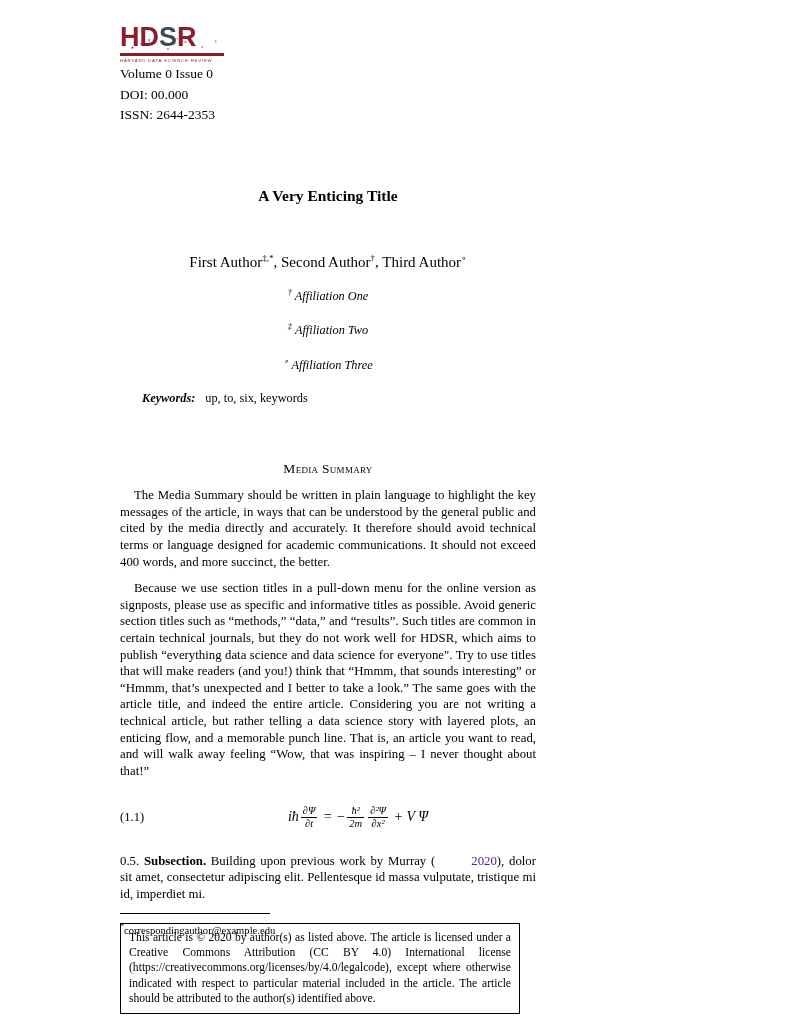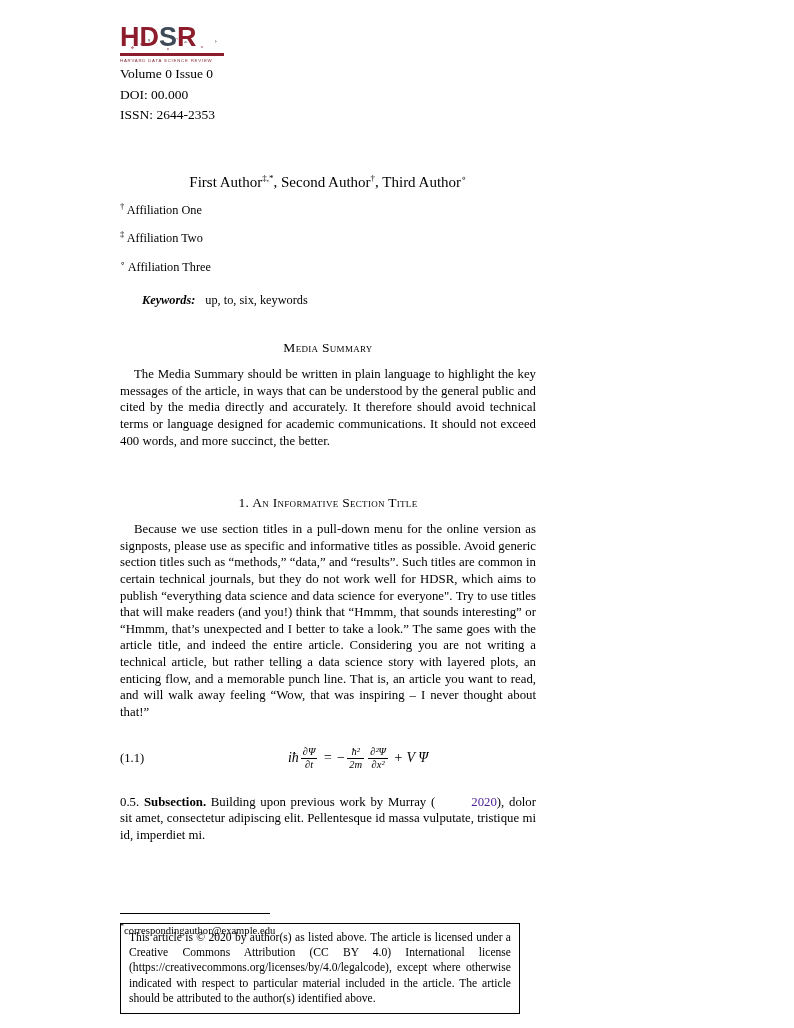--- a/index.html
+++ b/index.html
@@ -81,24 +81,25 @@
     font-size: 15.5px;
     margin-top: 62px;
   }
   .authors {
     text-align: center;
     font-size: 15px;
     margin-top: 48px;
   }
   .authors sup { font-size: 9px; }
   .affil {
-    text-align: left;
+    text-align: center;
     font-size: 12.3px;
     line-height: 18.5px;
-    margin-top: 6px;
+    margin-top: 12px;
+    font-style: italic;
   }
   .affil sup { font-size: 8.5px; }
 
   
   .abstract {
     margin-top: 60px;
     font-size: 12.3px;
     padding-left: 42px;
     padding-right: 42px;
   }
@@ -115,21 +116,21 @@
     font-weight: bold;
     font-style: italic;
     margin-right: 10px;
   }
 
   
   .section-head {
     text-align: center;
     font-variant: small-caps;
     font-size: 13.5px;
-    margin-top: 32px;
+    margin-top: 55px;
     letter-spacing: 0.3px;
   }
   .section-head.numbered { margin-top: 46px; }
   p.body {
     font-size: 12.8px;
     line-height: 16.6px;
     text-align: justify;
     margin: 10px 0 0 0;
     text-indent: 14px;
   }
@@ -208,38 +209,38 @@
     <div class="logo-block">
       <div class="logo-wordmark"><span>HD</span><span class="alt">S</span><span>R</span></div>
       <div class="logo-rule"></div>
       <div class="logo-sub">HARVARD DATA SCIENCE REVIEW</div>
     </div>
     <div class="meta-line">Volume 0 Issue 0</div>
     <div class="meta-line">DOI: 00.000</div>
     <div class="meta-line">ISSN: 2644-2353</div>
   </div>
 
+  <div class="title">A Very Enticing Title</div>
 
   <div class="authors">
     <span>First Author</span><sup>‡,*</sup><span>, </span><span>Second Author</span><sup>†</sup><span>, </span><span>Third Author</span><sup>∘</sup>
   </div>
 
   <div class="affil"><sup>†</sup> <span>Affiliation One</span></div>
   <div class="affil"><sup>‡</sup> <span>Affiliation Two</span></div>
   <div class="affil"><sup>∘</sup> <span>Affiliation Three</span></div>
 
 
   <div class="keywords">
     <span class="kw-label">Keywords:</span><span>up, to, six, keywords</span>
   </div>
 
   <div class="section-head">Media Summary</div>
   <p class="body">The Media Summary should be written in plain language to highlight the key messages of the article, in ways that can be understood by the general public and cited by the media directly and accurately. It therefore should avoid technical terms or language designed for academic communications. It should not exceed 400 words, and more succinct, the better.</p>
 
-  <div class="section-head numbered">1. An Informative Section Title</div>
   <p class="body">Because we use section titles in a pull-down menu for the online version as signposts, please use as specific and informative titles as possible. Avoid generic section titles such as “methods,” “data,” and “results”. Such titles are common in certain technical journals, but they do not work well for HDSR, which aims to publish “everything data science and data science for everyone". Try to use titles that will make readers (and you!) think that “Hmmm, that sounds interesting” or “Hmmm, that’s unexpected and I better to take a look.” The same goes with the article title, and indeed the entire article. Considering you are not writing a technical article, but rather telling a data science story with layered plots, an enticing flow, and a memorable punch line. That is, an article you want to read, and will walk away feeling “Wow, that was inspiring – I never thought about that!”</p>
 
   <div class="equation-row">
     <div class="eq-num">(1.1)</div>
     <div class="eq-body">
       <span>i</span><span>ħ</span><span class="frac"><span class="num">∂Ψ</span><span class="den">∂t</span></span>
       <span>=</span>
       <span>−</span><span class="frac"><span class="num">ħ²</span><span class="den">2m</span></span><span class="frac"><span class="num">∂²Ψ</span><span class="den">∂x²</span></span>
       <span>+</span>
       <span>V Ψ</span>

